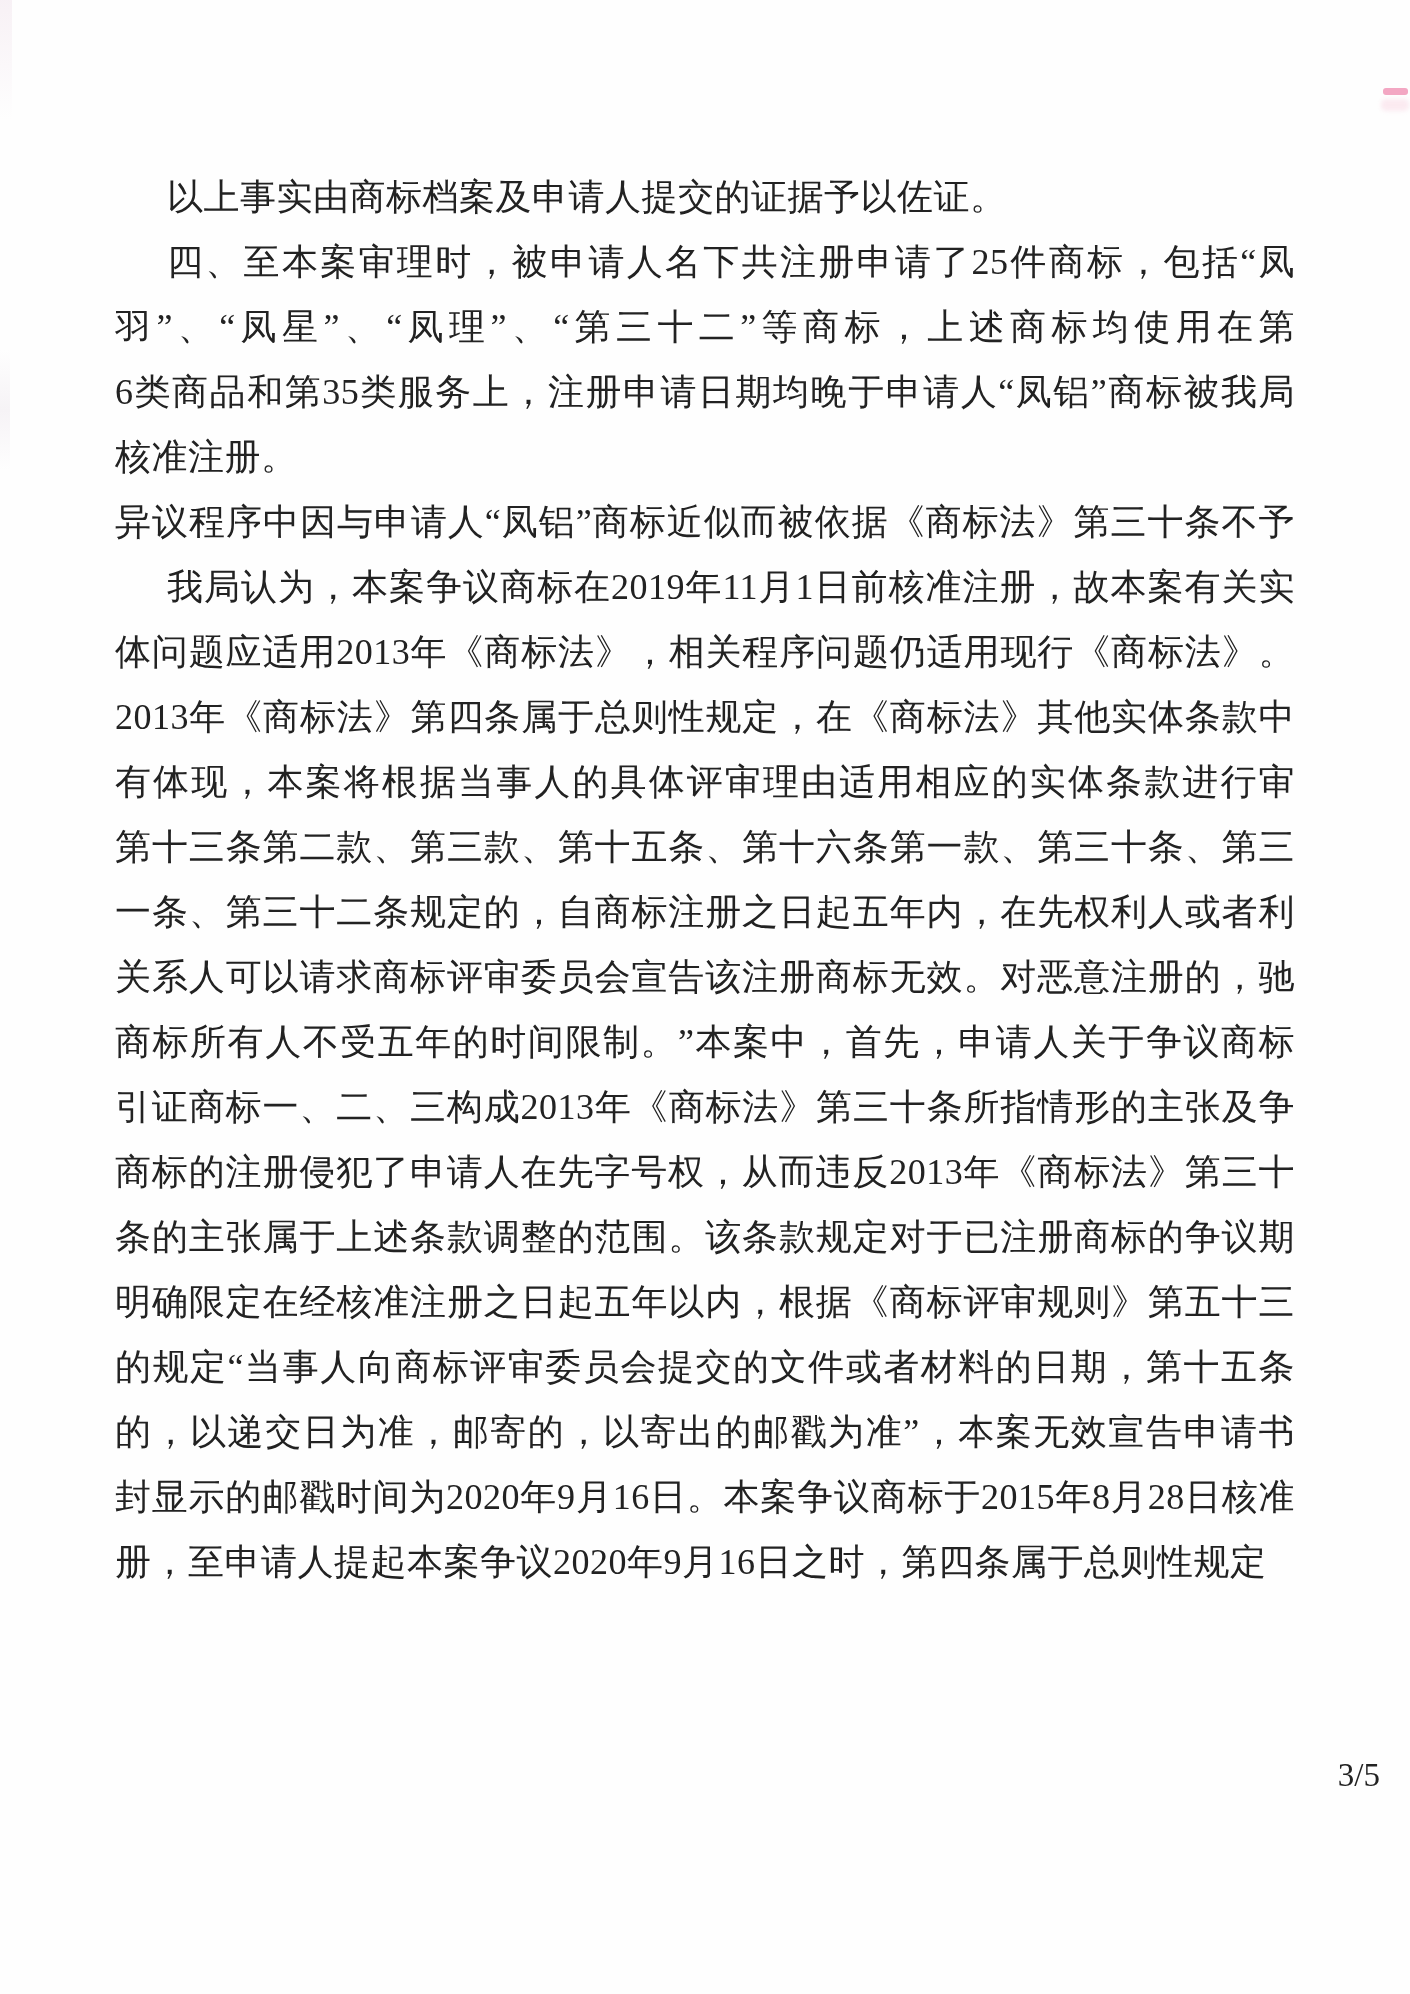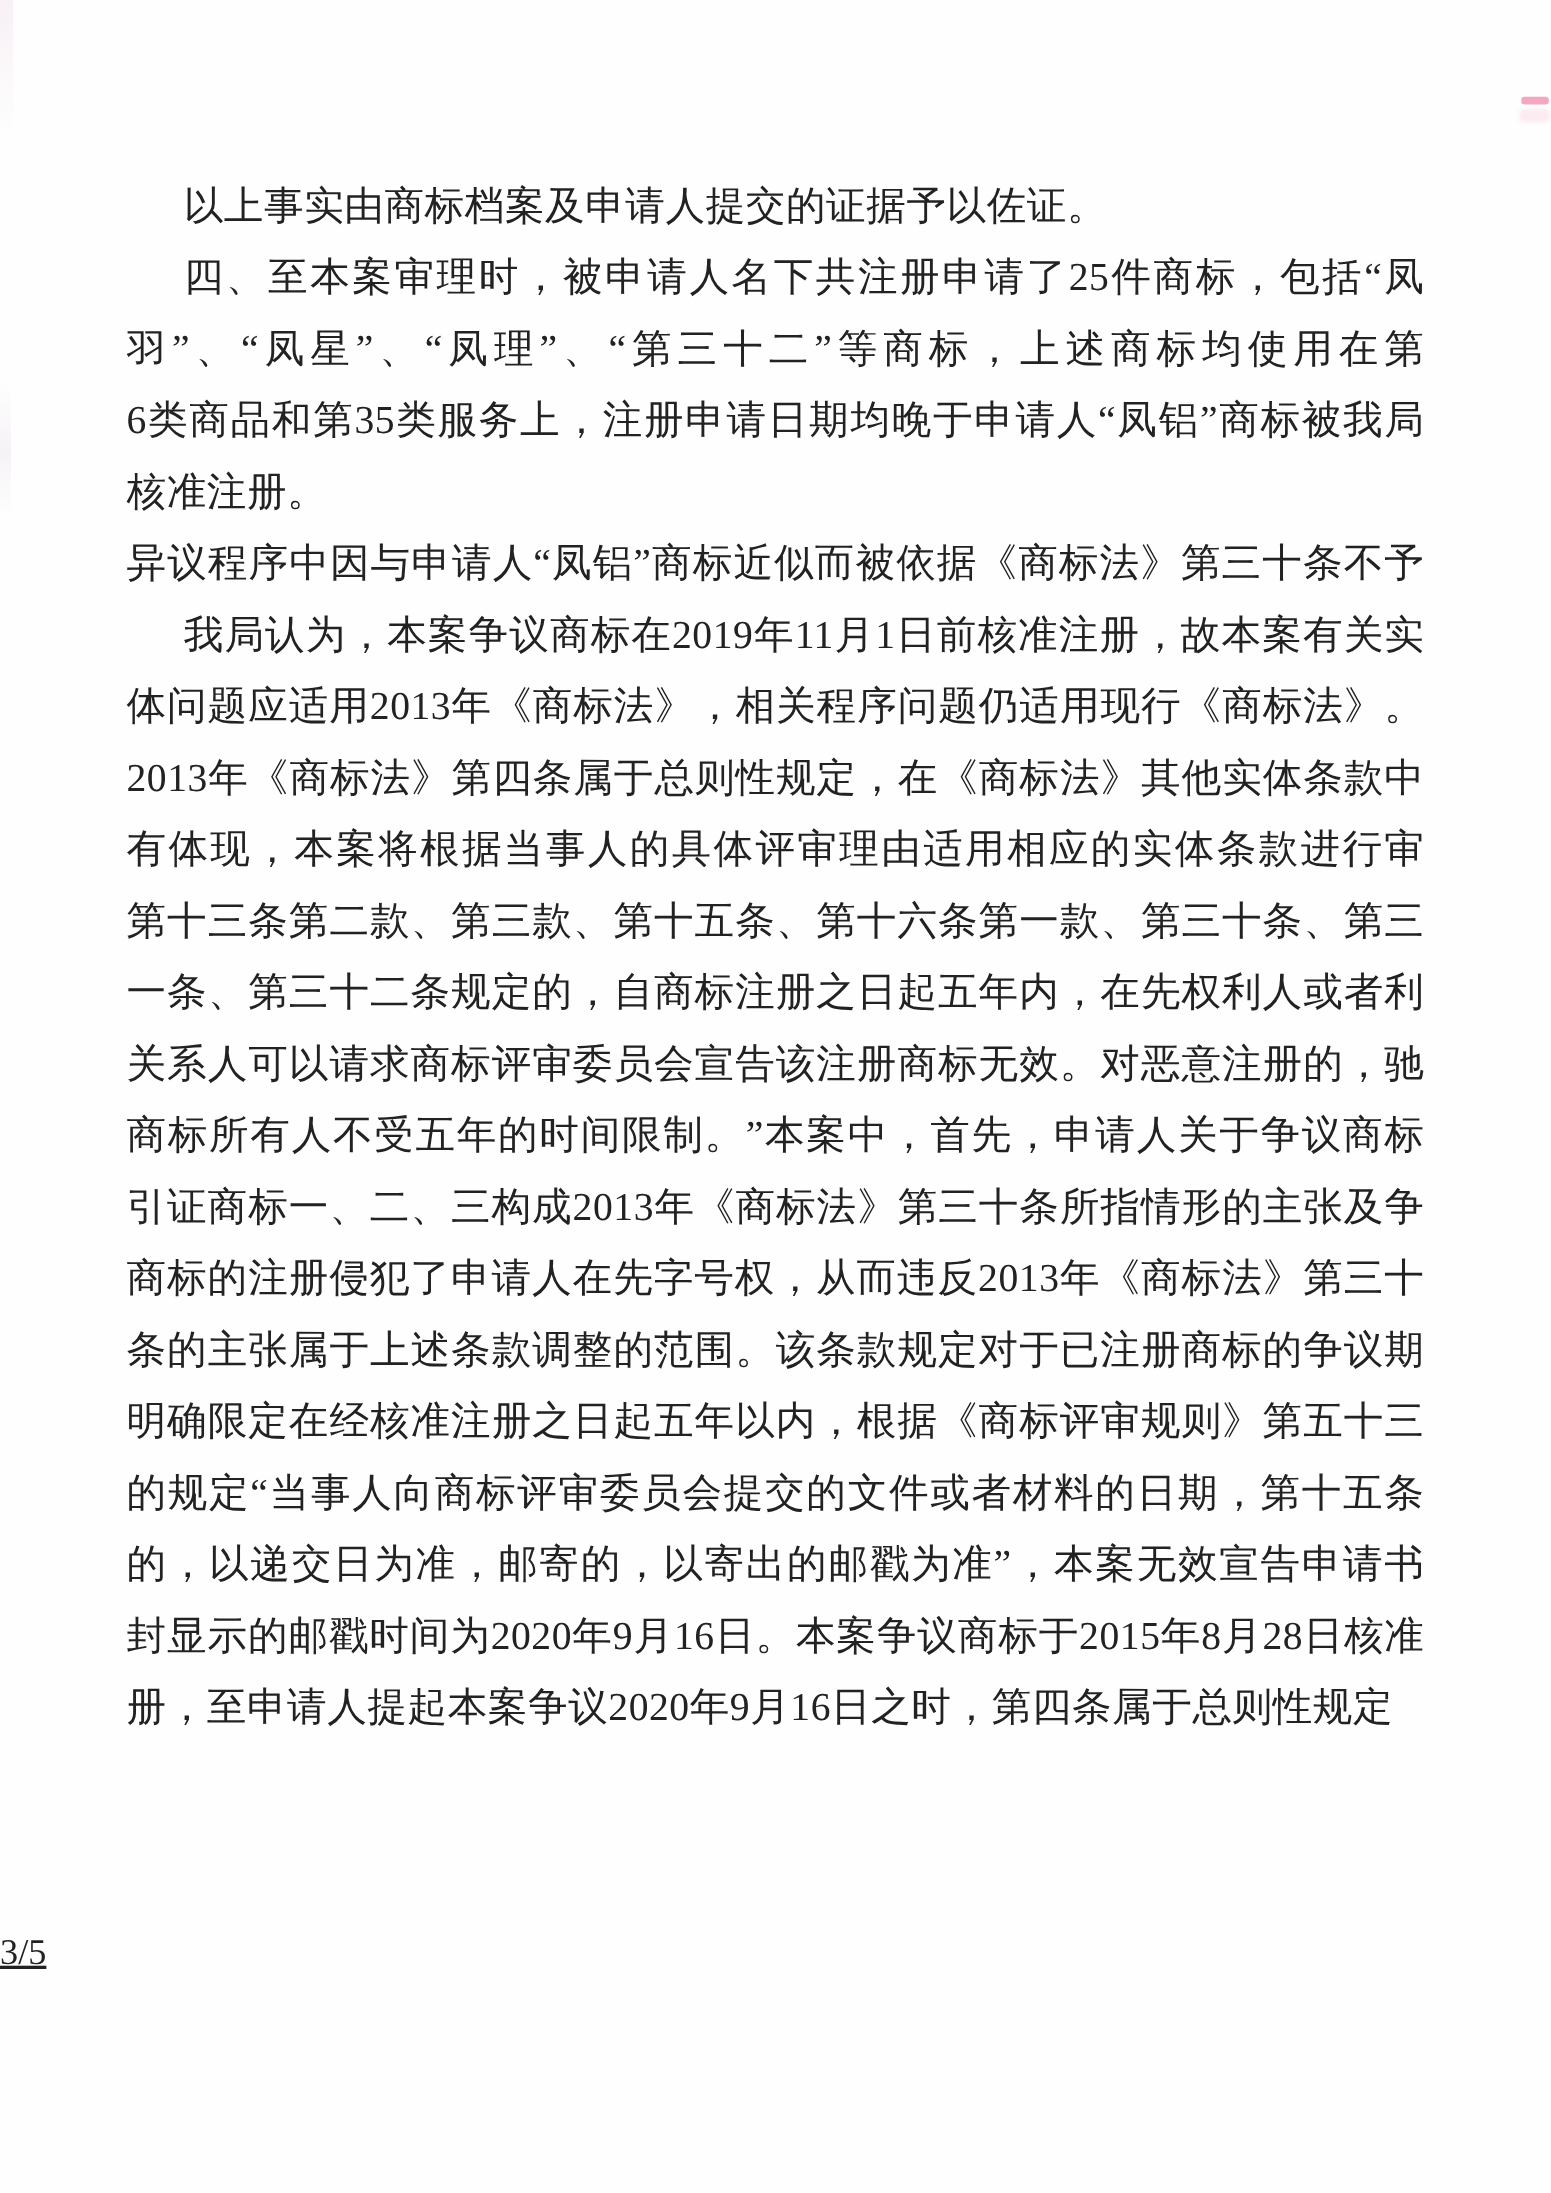--- a/index.html
+++ b/index.html
@@ -41,21 +41,21 @@
     left: 1381px; top: 99px;
     width: 28px; height: 12px;
     background: #f6c6d8;
     opacity: 0.35;
     border-radius: 5px;
     filter: blur(2px);
   }
   .text-block {
     position: absolute;
     left: 115px;
-    top: 155px;
+    top: 165px;
     width: 1180px;
     color: #222222;
     font-size: 36px;
     letter-spacing: 0.5px;
   }
   .line {
     margin: 0;
     height: 65px;
     line-height: 65px;
     overflow: hidden;
@@ -63,24 +63,23 @@
     text-align-last: justify;
     text-justify: inter-character;
   }
   .line.indent { text-indent: 52px; }
   .line.nojust { text-align: left; text-align-last: left; }
   .footer {
     position: absolute;
     top: 1757px;
     left: 0;
     width: 1380px;
-    text-align: left;
+    text-align: right;
     font-size: 33px;
     color: #222222;
-    text-decoration: underline;
   }
 </style>
 </head>
 <body>
 
 <div class="page">
 
   <div class="left-smudge-a"></div>
   <div class="left-smudge-b"></div>
   <div class="pink-dash"></div>

